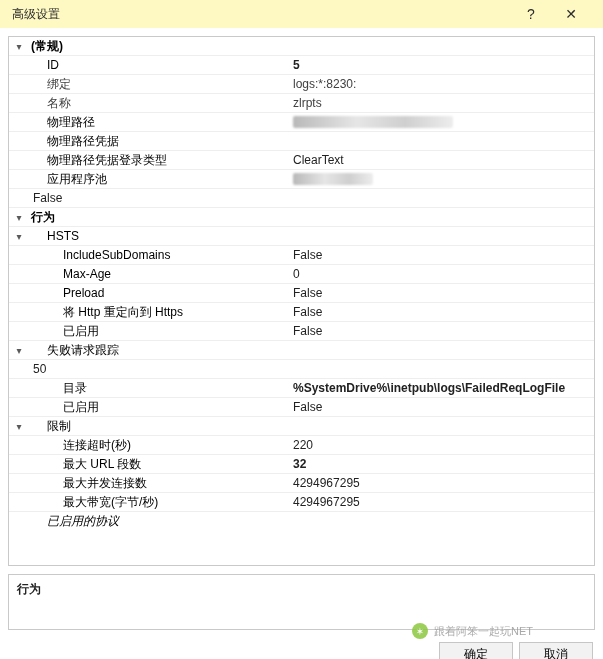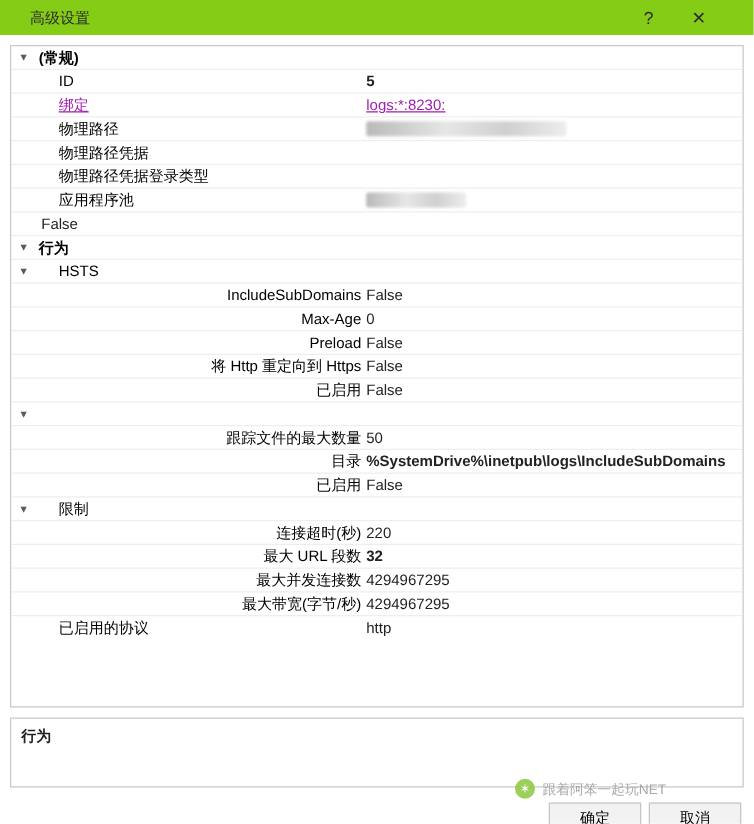--- a/index.html
+++ b/index.html
@@ -6,25 +6,25 @@
   body {
     font-family: "Microsoft YaHei", "Segoe UI", sans-serif;
     font-size: 12px;
     background: #fff;
     width: 603px;
     height: 659px;
     overflow: hidden;
     position: relative;
   }
   .titlebar {
-    background: #84cc16;
+    background: #fef9c3;
     height: 28px;
     display: flex;
     align-items: center;
-    padding: 0 24px;
+    padding: 0 12px;
     color: #2b2b2b;
   }
   .titlebar .title { flex: 1; font-size: 12px; }
   .titlebar .btn {
     width: 40px;
     height: 28px;
     display: flex;
     align-items: center;
     justify-content: center;
     font-size: 14px;
@@ -37,21 +37,21 @@
     height: 530px;
     overflow: hidden;
     background: #fff;
   }
   .row {
     display: flex;
     height: 19px;
     line-height: 19px;
     border-bottom: 1px solid #eee;
   }
-  .row:last-child { border-bottom: none; }
+  .row:last-child { border-bottom: none; font-style: italic; }
   .exp-cell {
     width: 20px;
     flex: 0 0 20px;
     display: flex;
     align-items: center;
     justify-content: center;
     color: #5a5a5a;
     font-size: 10px;
   }
   .key-cell {
@@ -61,24 +61,24 @@
     white-space: nowrap;
   }
   .val-cell {
     flex: 1;
     padding-left: 4px;
     overflow: hidden;
     white-space: nowrap;
     color: #222;
   }
   .group .key-cell { font-weight: bold; }
-  .dim .key-cell, .dim .val-cell { color: #a21caf; text-decoration: underline; }
+  .dim .key-cell, .dim .val-cell { color: #404040; }
   .bold-val .val-cell { font-weight: bold; }
   .indent-1 .key-cell { padding-left: 18px; }
-  .indent-2 .key-cell { padding-left: 34px; text-align: right; }
+  .indent-2 .key-cell { padding-left: 34px; }
   .blurred {
     display: inline-block;
     background: linear-gradient(90deg, #b9b9b9 0%, #e6e6e6 40%, #cfcfcf 70%, #ededed 100%);
     filter: blur(1.2px);
     color: transparent;
     width: 160px;
     height: 12px;
     margin-top: 3px;
     border-radius: 2px;
   }
@@ -147,33 +147,39 @@
   <div class="row indent-1 bold-val">
     <div class="exp-cell"></div>
       <div class="key-cell">ID</div>
       <div class="val-cell">5</div>
   </div>
   <div class="row indent-1 dim">
     <div class="exp-cell"></div>
       <div class="key-cell">绑定</div>
       <div class="val-cell">logs:*:8230:</div>
   </div>
+  <div class="row indent-1 dim">
+    <div class="exp-cell"></div>
+      <div class="key-cell">名称</div>
+      <div class="val-cell">zlrpts</div>
+  </div>
   <div class="row indent-1">
     <div class="exp-cell"></div>
       <div class="key-cell">物理路径</div>
       <div class="val-cell"><span class="blurred"></span></div>
   </div>
   <div class="row indent-1">
     <div class="exp-cell"></div>
       <div class="key-cell">物理路径凭据</div>
       <div class="val-cell"></div>
   </div>
   <div class="row indent-1">
     <div class="exp-cell"></div>
       <div class="key-cell">物理路径凭据登录类型</div>
+      <div class="val-cell">ClearText</div>
   </div>
   <div class="row indent-1">
     <div class="exp-cell"></div>
       <div class="key-cell">应用程序池</div>
       <div class="val-cell"><span class="blurred" style="width:80px"></span></div>
   </div>
   <div class="row indent-1">
     <div class="exp-cell"></div>
       <div class="val-cell">False</div>
   </div>
@@ -210,31 +216,31 @@
       <div class="val-cell">False</div>
   </div>
   <div class="row indent-2">
     <div class="exp-cell"></div>
       <div class="key-cell">已启用</div>
       <div class="val-cell">False</div>
   </div>
 
   <div class="row indent-1">
     <div class="exp-cell">▾</div>
-    <div class="val-cell"></div>
-  </div>
-  <div class="row indent-2">
-    <div class="exp-cell"></div>
-      <div class="key-cell">跟踪文件的最大数量</div>
+    <div class="key-cell">失败请求跟踪</div>
+    <div class="val-cell"></div>
+  </div>
+  <div class="row indent-2">
+    <div class="exp-cell"></div>
       <div class="val-cell">50</div>
   </div>
   <div class="row indent-2 bold-val">
     <div class="exp-cell"></div>
       <div class="key-cell">目录</div>
-      <div class="val-cell">%SystemDrive%\inetpub\logs\IncludeSubDomains</div>
+      <div class="val-cell">%SystemDrive%\inetpub\logs\FailedReqLogFile</div>
   </div>
   <div class="row indent-2">
     <div class="exp-cell"></div>
       <div class="key-cell">已启用</div>
       <div class="val-cell">False</div>
   </div>
 
   <div class="row indent-1">
     <div class="exp-cell">▾</div>
     <div class="key-cell">限制</div>
@@ -257,21 +263,20 @@
   </div>
   <div class="row indent-2">
     <div class="exp-cell"></div>
       <div class="key-cell">最大带宽(字节/秒)</div>
       <div class="val-cell">4294967295</div>
   </div>
 
   <div class="row indent-1">
     <div class="exp-cell"></div>
       <div class="key-cell">已启用的协议</div>
-      <div class="val-cell">http</div>
   </div>
 
 </div>
 
 <div class="desc-box">
   <div class="desc-title">行为</div>
 </div>
 
 <div class="footer">
   <button>确定</button>

